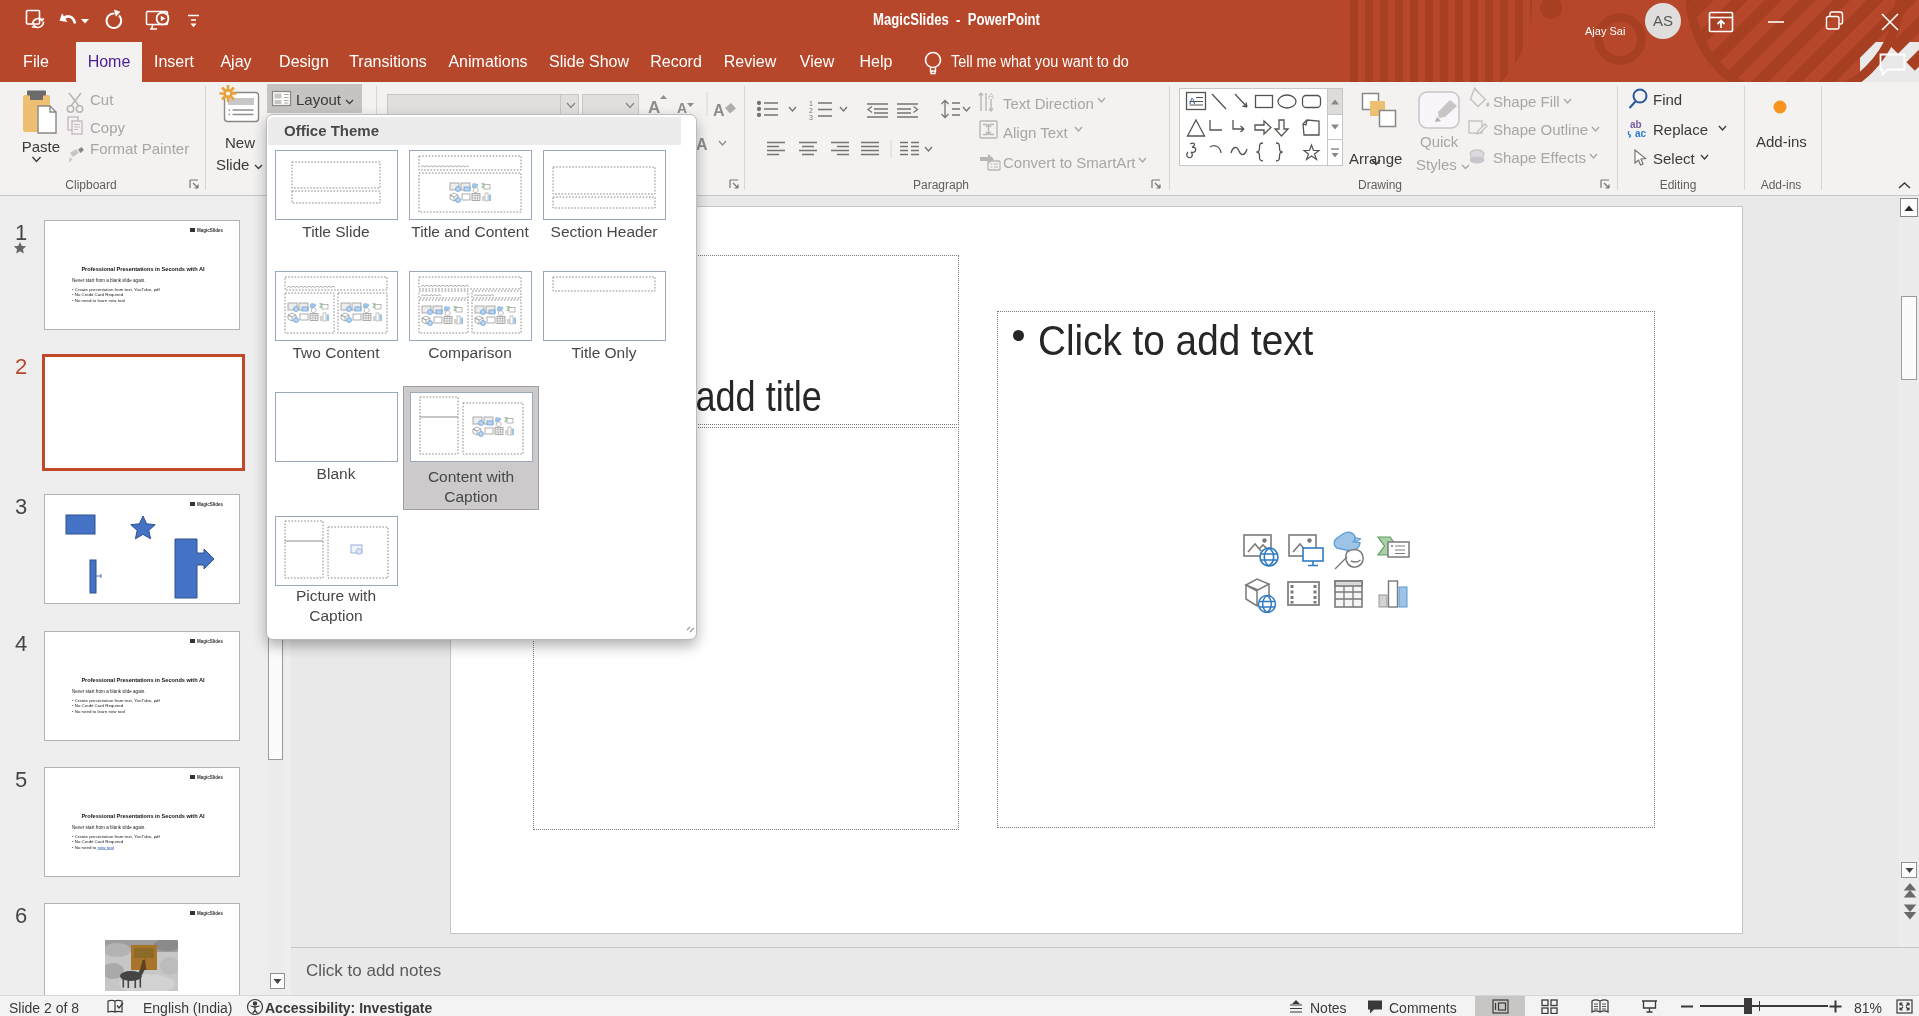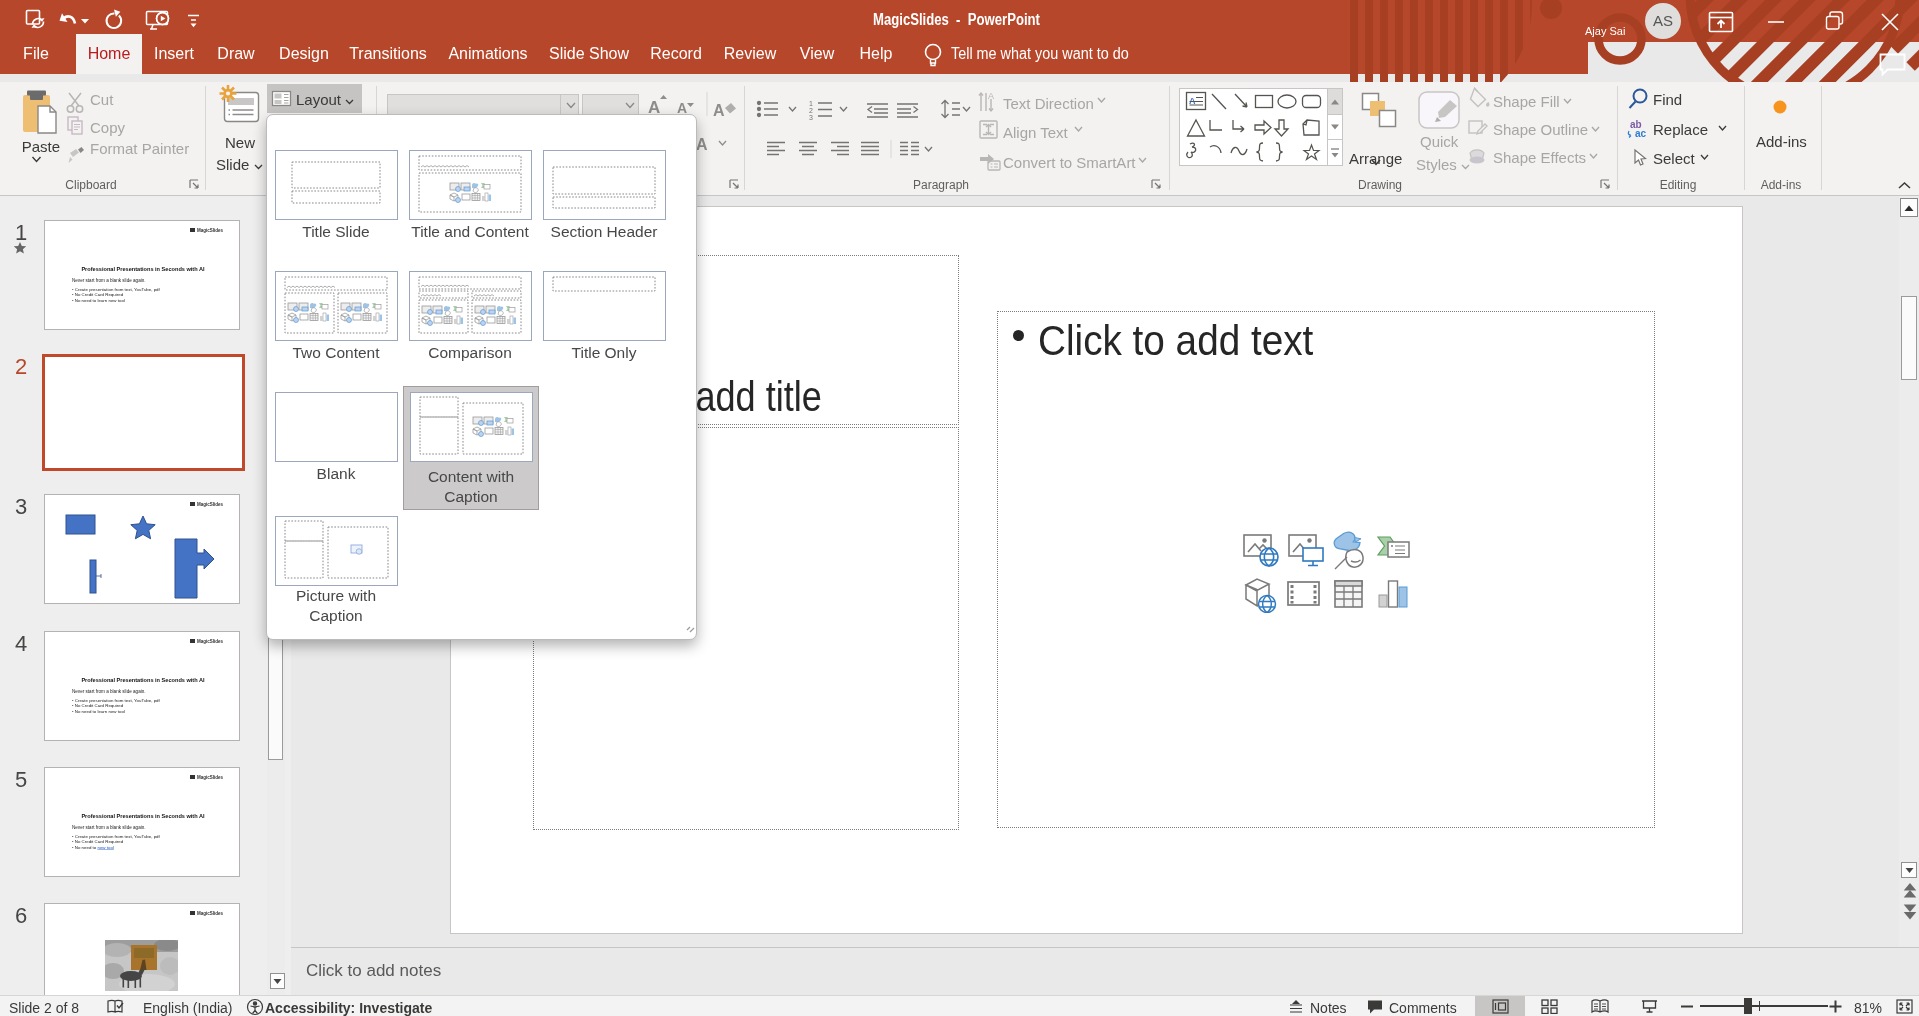--- a/index.html
+++ b/index.html
@@ -1,24 +1,24 @@
 <!DOCTYPE html>
 <html><head>
 <meta charset="utf-8">
 <style>
 * { margin:0; padding:0; box-sizing:border-box; }
 html,body { width:1919px; height:1016px; overflow:hidden; font-family:"Liberation Sans", sans-serif; }
 body { position:relative; background:#e9e9e9; }
 .abs { position:absolute; }
 
 #titlebar { position:absolute; left:0; top:0; width:1919px; height:42px; background:#b7472a; overflow:hidden; }
-#tabrow { position:absolute; left:0; top:34px; width:1588px; height:40px; background:#b7472a; overflow:hidden; }
+#tabrow { position:absolute; left:0; top:42px; width:1860px; height:40px; background:#b7472a; overflow:hidden; }
 #deco { position:absolute; right:0; top:0; width:570px; height:82px; overflow:hidden; z-index:2; }
 .tab { position:absolute; top:0; height:40px; line-height:40px; color:#fff; font-size:16px; }
-#hometab { position:absolute; left:76px; top:0; width:66px; height:40px; background:#f3f2f1; color:#b91c1c; text-align:center; line-height:40px; font-size:16px; }
+#hometab { position:absolute; left:76px; top:0; width:66px; height:40px; background:#f3f2f1; color:#4c1d95; text-align:center; line-height:40px; font-size:16px; }
 
 #ribbon { position:absolute; left:0; top:82px; width:1919px; height:114px; background:#f3f2f1; border-bottom:1px solid #c6c6c6; }
 .rlabel { position:absolute; font-size:12px; color:#605e5c; top:178px; text-align:center; width:120px; }
 .rsep { position:absolute; top:86px; width:1px; height:104px; background:#d8d6d4; }
 .rtext { position:absolute; font-size:15px; color:#3b3a39; white-space:nowrap; }
 .dis { color:#a8a6a4 !important; }
 
 #panel { position:absolute; left:0; top:196px; width:291px; height:799px; background:#eeeeee; }
 .thumb { position:absolute; left:44px; width:196px; height:110px; background:#fff; border:1px solid #b5b3b1; overflow:hidden; }
 .snum { position:absolute; left:15px; font-size:22px; color:#484644; }
@@ -51,21 +51,21 @@
 <circle cx="1620" cy="39" r="21.5" fill="none" stroke="#a73f23" stroke-width="8.5"></circle>
 <circle cx="1795" cy="-5" r="105" fill="url(#pd)"></circle>
 <circle cx="1795" cy="-5" r="105" fill="none" stroke="#a73f23" stroke-width="9"></circle>
 <polygon points="1845,0 1919,0 1919,75" fill="url(#pd)"></polygon>
 </svg>
 </div>
 <div id="tabrow">
 <span class="tab" style="left:36px;transform:translateX(-50%)">File</span>
 <span id="hometab">Home</span>
 <span class="tab" style="left:174px;transform:translateX(-50%)">Insert</span>
-<span class="tab" style="left:236px;transform:translateX(-50%)">Draw</span>
+<span class="tab" style="left:236px;transform:translateX(-50%)">Ajay</span>
 <span class="tab" style="left:304px;transform:translateX(-50%)">Design</span>
 <span class="tab" style="left:388px;transform:translateX(-50%)">Transitions</span>
 <span class="tab" style="left:488px;transform:translateX(-50%)">Animations</span>
 <span class="tab" style="left:589px;transform:translateX(-50%)">Slide Show</span>
 <span class="tab" style="left:676px;transform:translateX(-50%)">Record</span>
 <span class="tab" style="left:750px;transform:translateX(-50%)">Review</span>
 <span class="tab" style="left:817px;transform:translateX(-50%)">View</span>
 <span class="tab" style="left:876px;transform:translateX(-50%)">Help</span>
 <svg class="abs" style="left:922px;top:9px" width="22" height="24" viewBox="0 0 22 24">
 <g stroke="#fff" stroke-width="1.6" fill="none">
@@ -646,20 +646,21 @@
     </svg>
 <span class="abs" style="left:1854px;top:4px;font-size:14px">81%</span>
 <svg class="abs" style="left:1896px;top:3px" width="17" height="15" viewBox="0 0 17 15">
       <g stroke="#3b3a39" stroke-width="1.2" fill="none">
         <rect x="1" y="1" width="15" height="13"></rect>
         <path d="M4 4 l3 3 M13 4 l-3 3 M4 11 l3-3 M13 11 l-3-3 M4 4 h2.5 M4 4 v2.5 M13 4 h-2.5 M13 4 v2.5 M4 11 h2.5 M4 11 v-2.5 M13 11 h-2.5 M13 11 v-2.5"></path>
       </g>
     </svg>
 </div>
 <div id="dropdown">
+<div id="ddhead">Office Theme</div>
 <svg class="abs" style="left:0;top:0" width="431" height="526" viewBox="0 0 431 526">
 <defs>
 <g id="cluster">
 <g transform="scale(1)">
 <rect x="0" y="0" width="9" height="7" fill="#ededed" stroke="#9a9a9a" stroke-width="0.8"></rect>
             <circle cx="8" cy="6" r="2.5" fill="#bcd2ee" stroke="#5b9bd5" stroke-width="0.7"></circle>
 <rect x="11" y="0" width="9" height="7" fill="#ededed" stroke="#9a9a9a" stroke-width="0.8"></rect>
             <rect x="14" y="4" width="6" height="4" fill="#bcd2ee" stroke="#5b9bd5" stroke-width="0.7"></rect>
 <path d="M22 2 c0-2 3-3 4-1 c1-1 3 0 2 2 l-2 2 -4 0z" fill="#9dc3e6"></path>
 <path d="M24 5 c3-1 5 1 4 3 c-1 2-4 2-5 0z" fill="#fff" stroke="#9a9a9a" stroke-width="0.7"></path>

